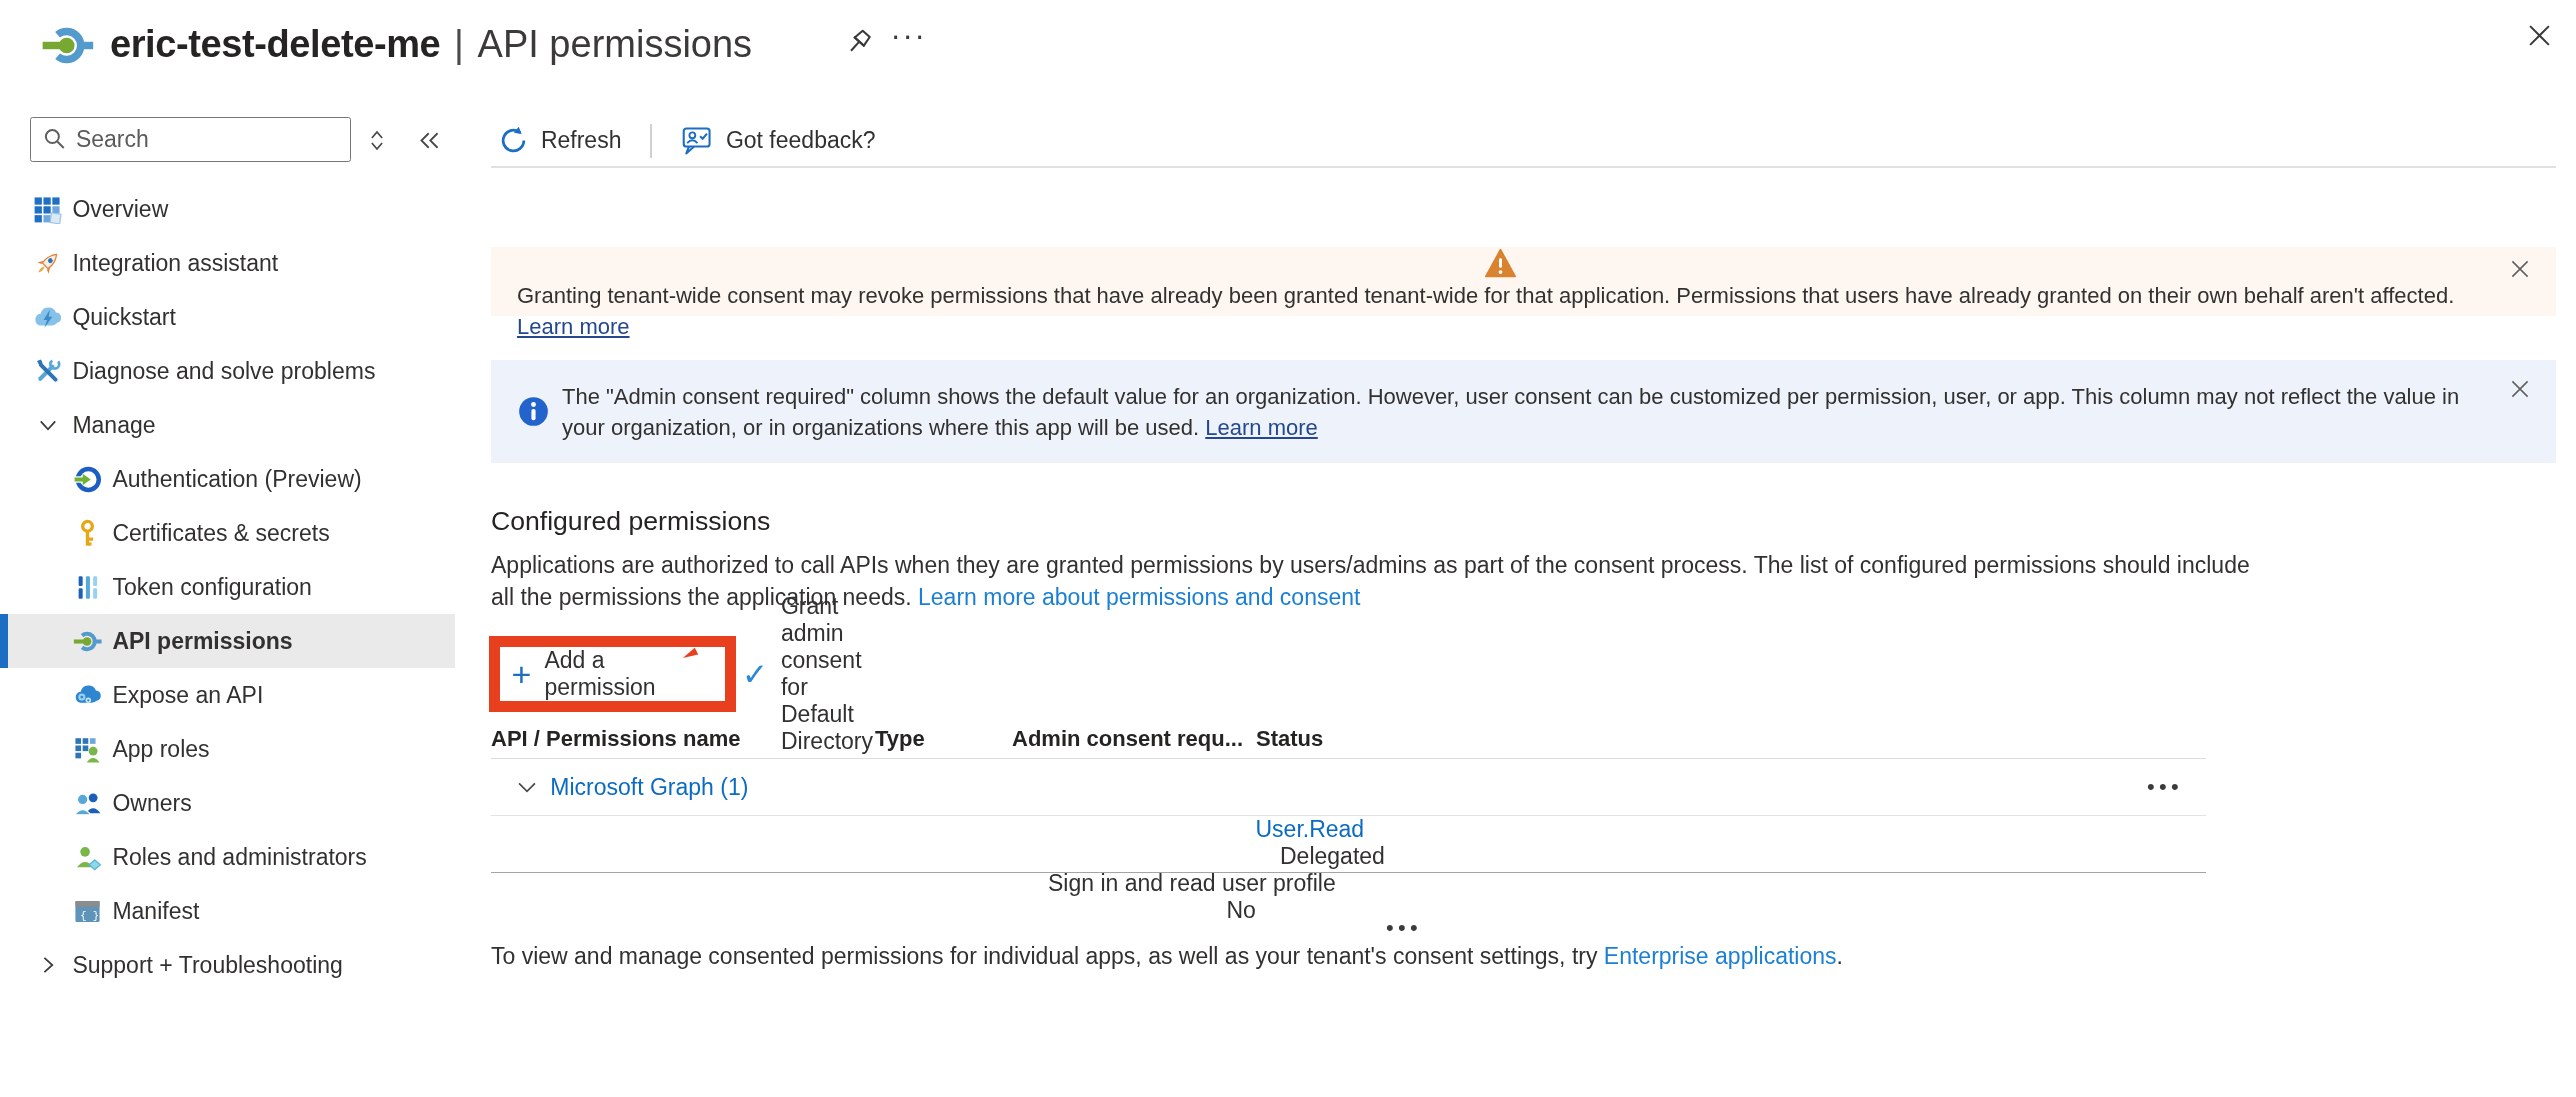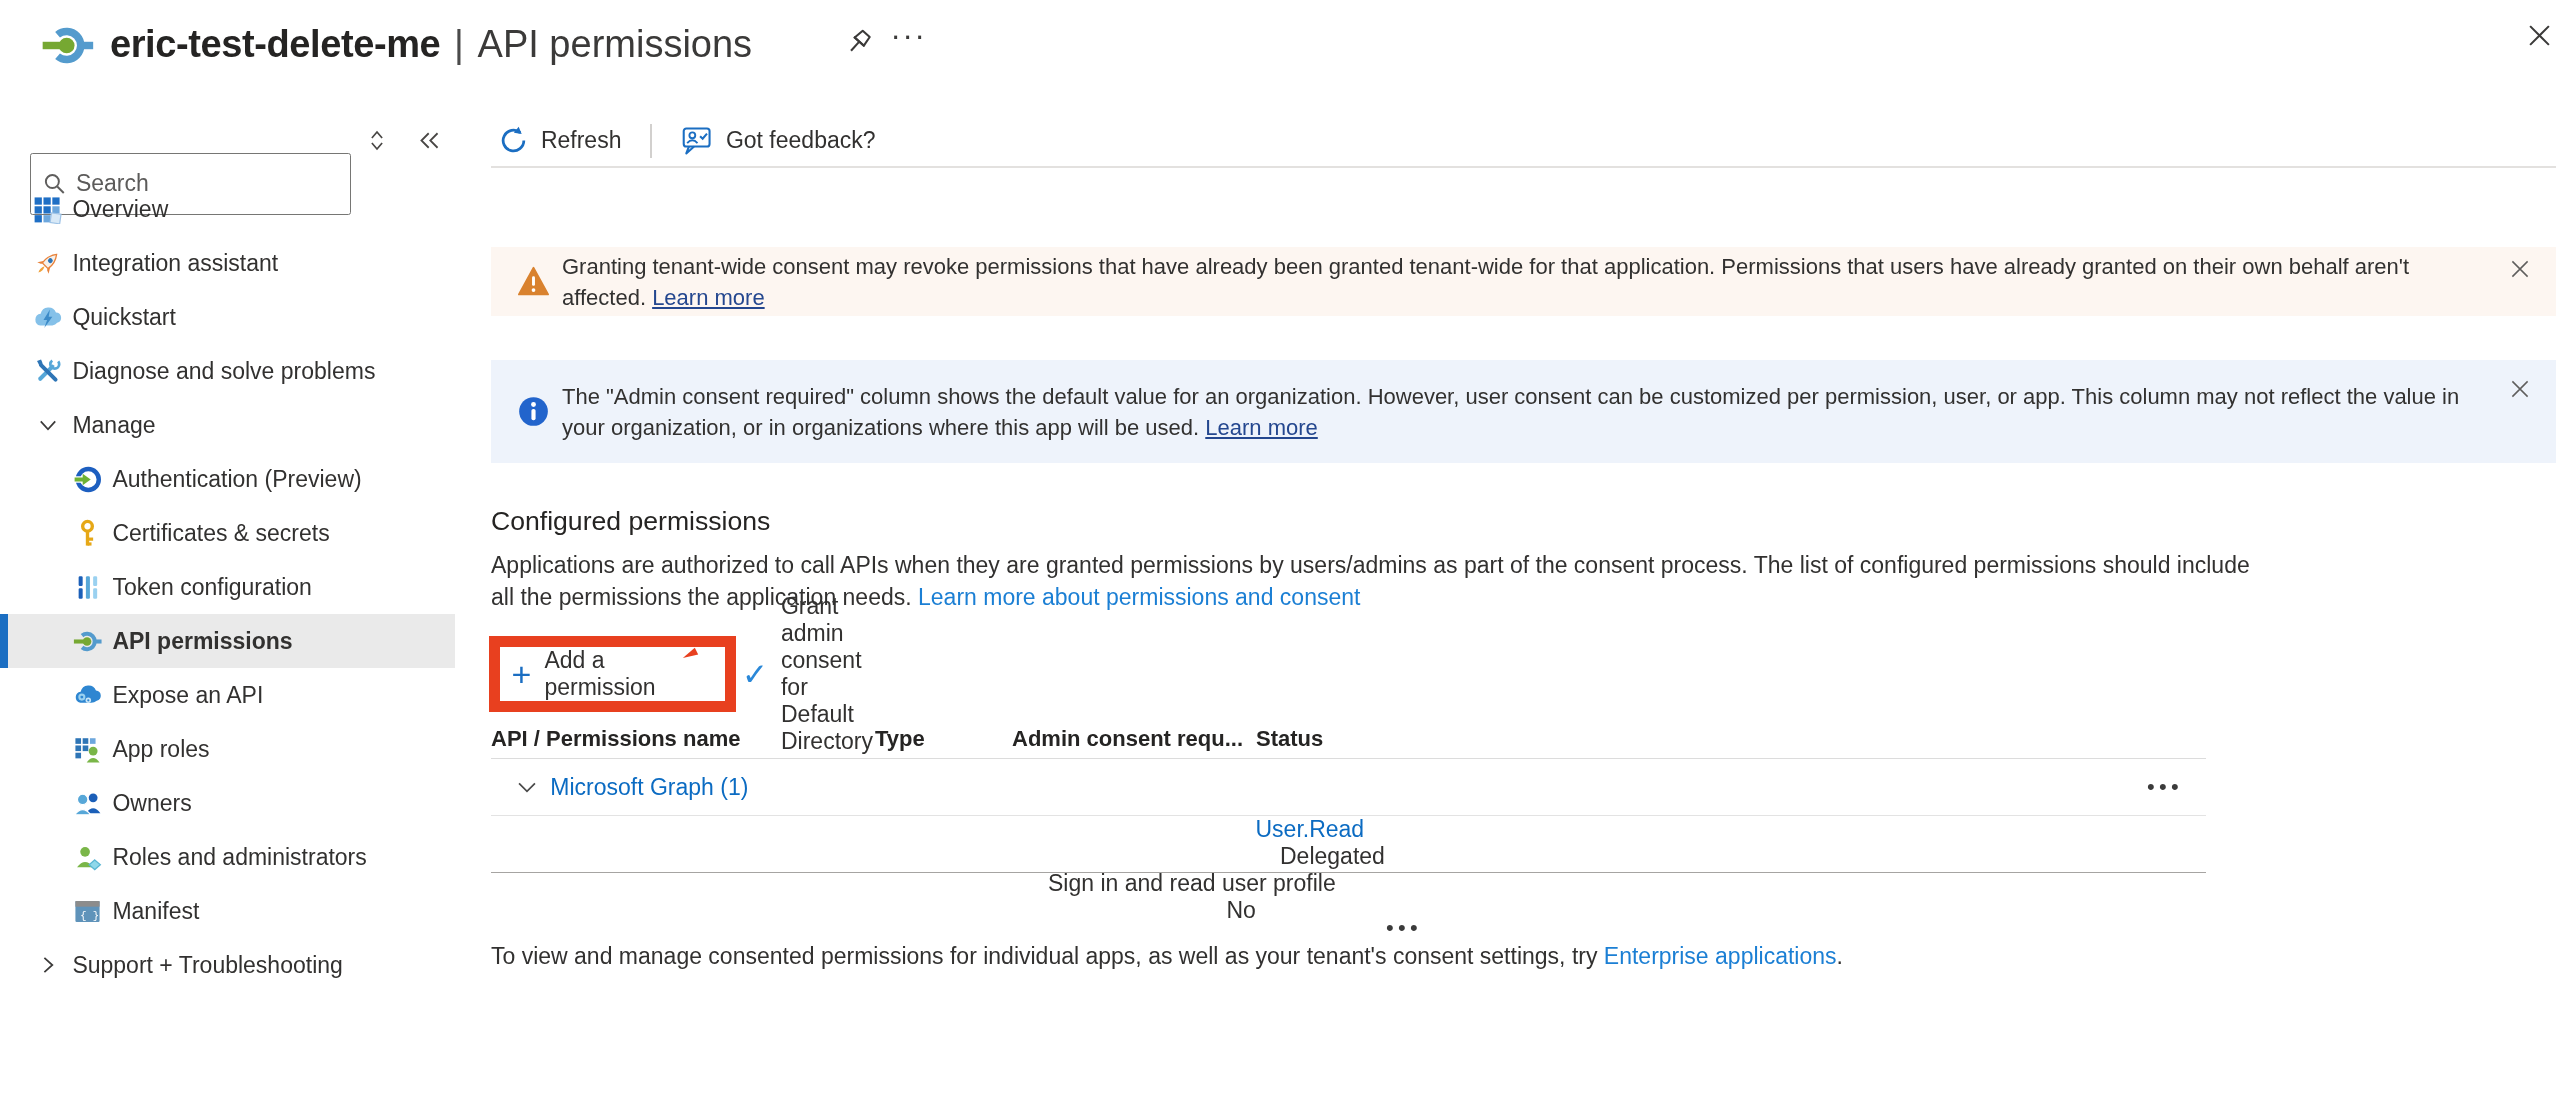--- a/index.html
+++ b/index.html
@@ -11,42 +11,42 @@
   .blade-title { position:absolute; left:98px; top:17px; height:55px; display:flex; align-items:center; font-size:38px; white-space:nowrap; }
   .blade-title .name { font-weight:700; color:#252423; letter-spacing:-0.4px; }
   .blade-title .sep { font-weight:300; color:#4a4a4a; margin:0 13.7px; }
   .blade-title .section { font-weight:300; color:#3b3a39; }
   .hdr-btn { position:absolute; top:22px; width:41px; height:41px; display:flex; align-items:center; justify-content:center; cursor:pointer; }
   .hdr-ellipsis { font-size:31px; color:#3b3a39; letter-spacing:1.7px; line-height:17px; }
 
   
   .sidebar { position:absolute; left:0; top:103px; width:455px; height:995px; background:#fff; }
   .search-row { position:absolute; left:0; top:13.7px; width:455px; height:46px; }
-  .search-box { position:absolute; left:30px; top:0; width:321px; height:62px; border:1.7px solid #767674; border-radius:2.6px; background:#fff; display:flex; align-items:center; padding-left:10.3px;margin-top:36px; }
+  .search-box { position:absolute; left:30px; top:0; width:321px; height:45px; border:1.7px solid #767674; border-radius:2.6px; background:#fff; display:flex; align-items:center; padding-left:10.3px; }
   .search-box input { border:none; outline:none; font-size:23px; font-family:inherit; color:#3b3a39; width:257px; background:transparent; }
   .search-box input::placeholder { color:#5c5b5a; }
   .side-tool { position:absolute; top:6.9px; width:38px; height:34px; display:flex; align-items:center; justify-content:center; cursor:pointer; }
   .nav { position:absolute; left:0; top:79px; width:455px; }
   .nav-item { height:54px; display:flex; align-items:center; font-size:23px; color:#323130; cursor:pointer; position:relative; }
   .nav-item .ico { width:31px; height:31px; flex:0 0 31px; margin-right:9.4px; display:flex; align-items:center; justify-content:center; }
   .lvl0 { padding-left:32px; }
   .lvl1 { padding-left:72px; }
   .nav-item.selected { background:#eaeaea; font-weight:700; }
   .nav-item.selected::before { content:""; position:absolute; left:0; top:0; bottom:0; width:7.7px; background:#1b6ec2; }
 
   
   .content { position:absolute; left:491px; top:103px; width:2073px; height:995px; }
   .cmdbar { position:absolute; left:0; top:13.7px; height:48px; display:flex; align-items:center; font-size:23px; color:#323130; }
   .cmd-btn { display:flex; align-items:center; gap:12px; cursor:pointer; padding:0 6.9px; }
   .cmd-sep { width:1.7px; height:34px; background:#d2d0ce; margin:0 22px; }
   .cmd-divider { position:absolute; left:0; top:63px; width:2065px; height:1.7px; background:#e3e1df; }
 
   .banner { position:absolute; left:0; width:2065px; display:flex; padding:0 60px 0 26px; font-size:22px; line-height:31px; color:#323130; }
   .banner .bic { flex:0 0 33px; margin-right:12px; display:flex; align-items:flex-start; }
-  .banner-warning { top:144px; height:69px; background:#fdf6f1; align-items:center; }
+  .banner-warning { top:144px; height:69px; background:#fdf6f1; align-items:center;flex-direction:column; }
   .banner-warning .bic { align-items:center; }
   .banner-info { top:257px; height:103px; background:#eef3fb; align-items:center; }
   .banner-link { color:#24478f; text-decoration:underline; cursor:pointer; white-space:nowrap; }
   .banner-close { position:absolute; right:19px; width:34px; height:34px; display:flex; align-items:center; justify-content:center; cursor:pointer; }
   .banner-warning .banner-close { top:5.1px; }
   .banner-info .banner-close { top:12px; }
 
   .section-heading { position:absolute; left:0; top:403px; font-size:26.6px; font-weight:400; color:#252423; }
   .section-desc { position:absolute; left:0; top:446px; width:1779px; font-size:23px; line-height:32px; color:#323130; }
   a.plain-link { color:#1b7fd4; text-decoration:none; cursor:pointer; }

